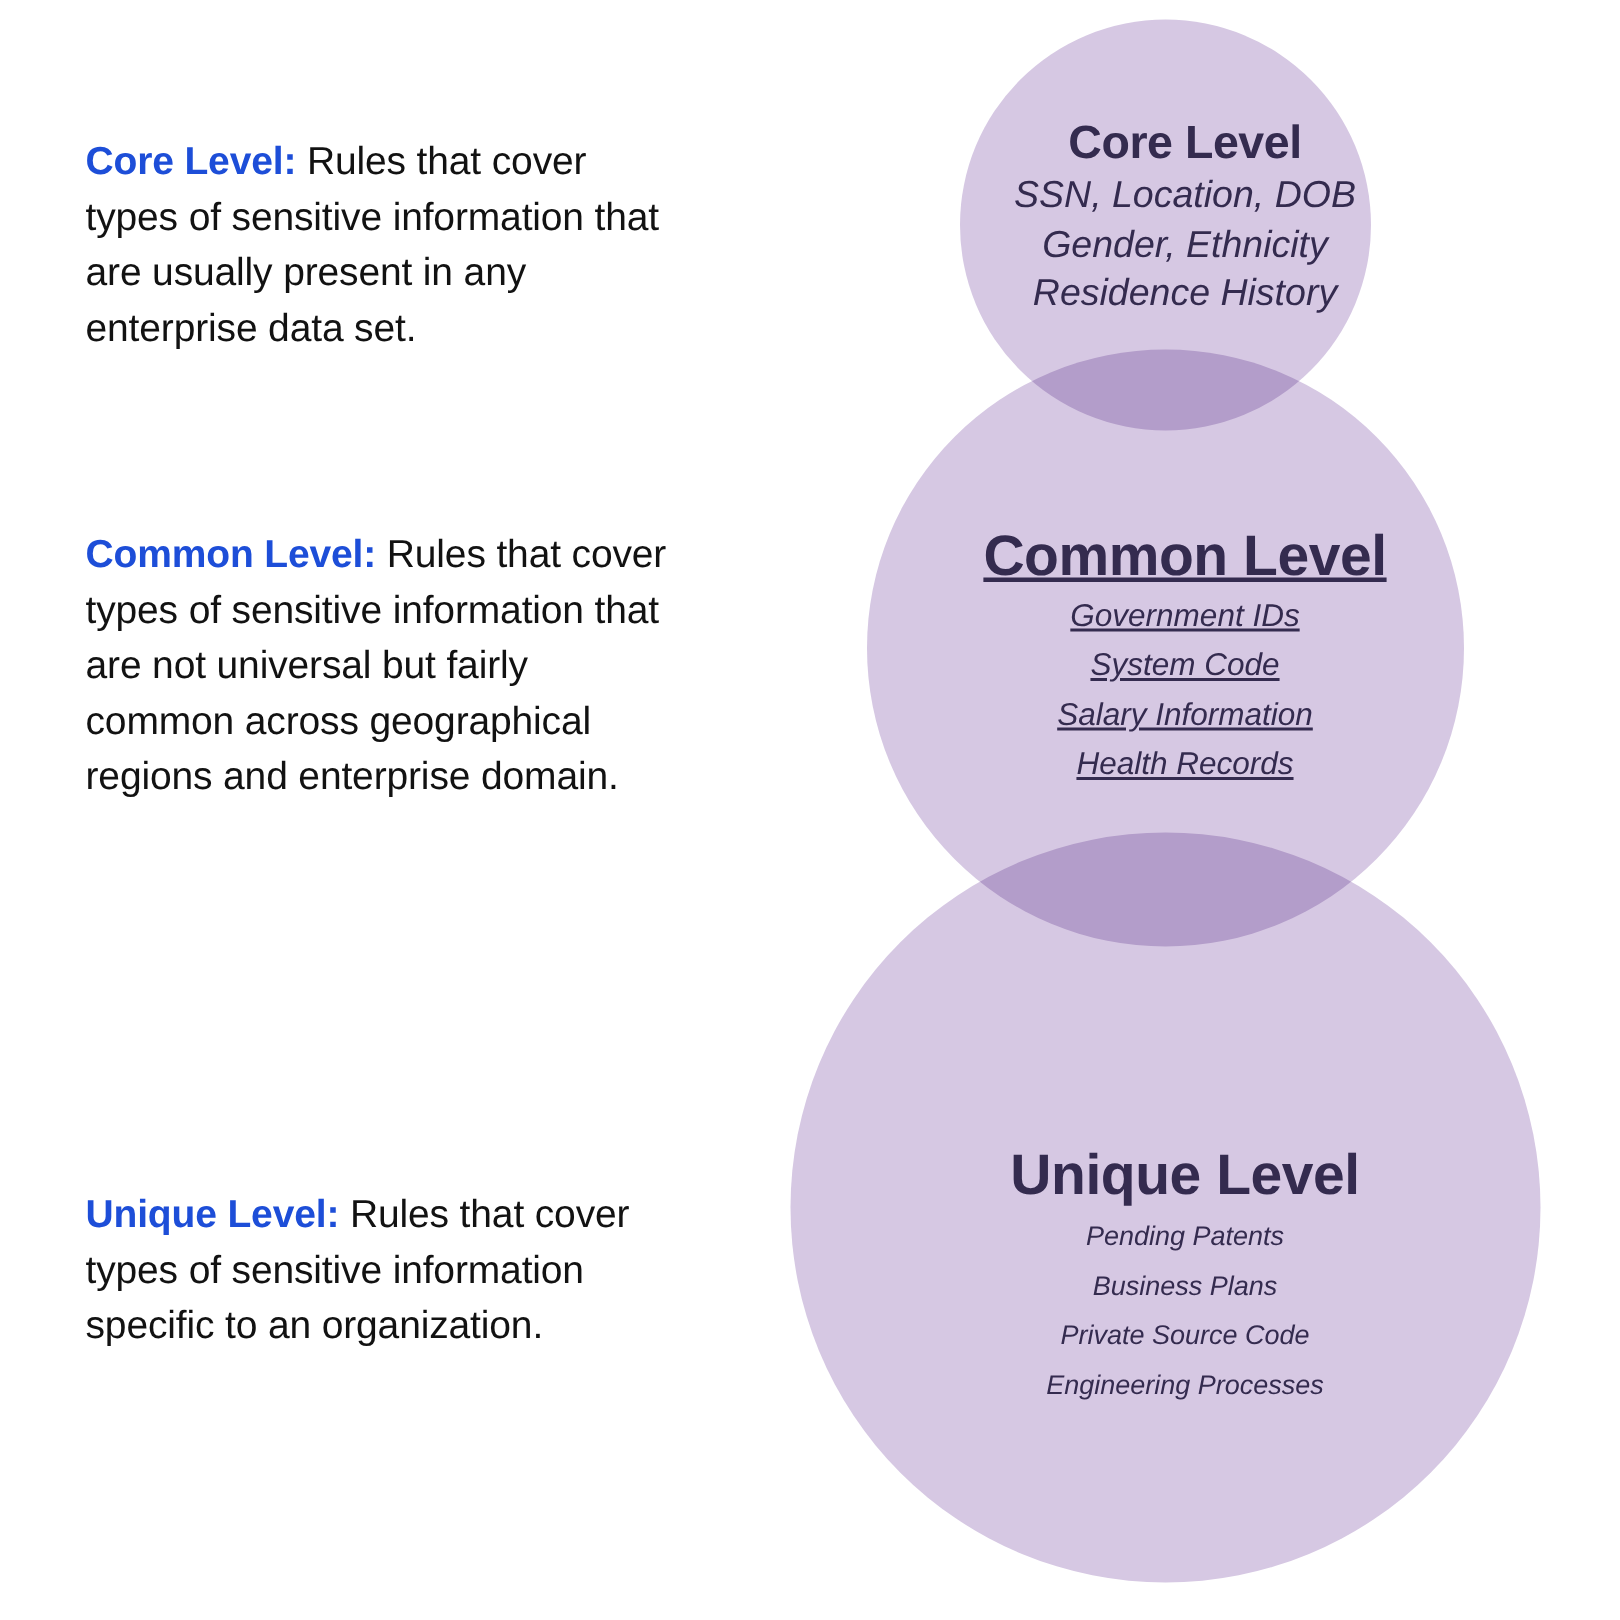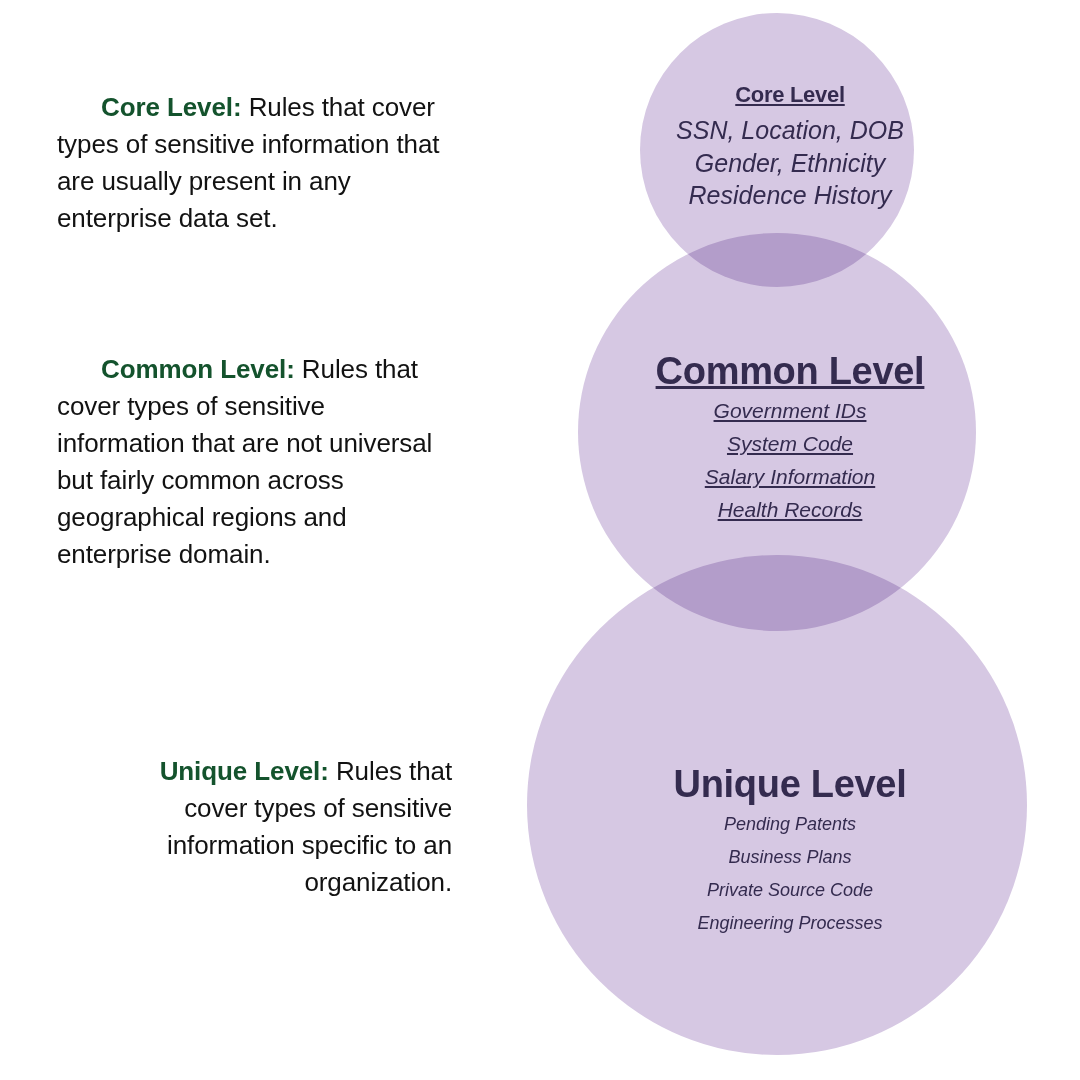--- a/index.html
+++ b/index.html
@@ -27,26 +27,25 @@
   .desc-block {
     position: absolute;
     width: 395px;
     font-size: 26px;
     line-height: 37px;
     color: #121212;
     letter-spacing: -0.1px;
   }
   .desc-block .lead {
     font-weight: bold;
-    color: #14532d;
-    margin-left: 44px;
+    color: #1d4ed8;
   }
   #desc-core   { top: 63px; }
   #desc-common { top: 325px; }
-  #desc-unique { top: 727px; text-align: right; }
+  #desc-unique { top: 765px; }
 
   
   .venn-wrap {
     position: absolute;
     left: 500px;
     top: 0;
     width: 580px;
     height: 1080px;
   }
   .venn-svg {
@@ -76,21 +75,21 @@
   .circle-items {
     font-style: italic;
     font-weight: 500;
   }
   .circle-items div {
     white-space: nowrap;
   }
 
   
   #text-core { left: 0; top: 76px; }
-  #text-core .circle-title { font-size: 22px; line-height: 38px; text-decoration: underline; }
+  #text-core .circle-title { font-size: 31px; line-height: 38px; }
   #text-core .circle-items { font-size: 25px; line-height: 32.5px; }
 
   
   #text-common { left: 0; top: 348px; text-decoration: underline; }
   #text-common .circle-title { font-size: 38px; line-height: 46px; }
   #text-common .circle-items { font-size: 21px; line-height: 33px; }
 
   
   #text-unique { left: 0; top: 723px; }
   #text-unique .circle-title { font-size: 38px; line-height: 47px; }

